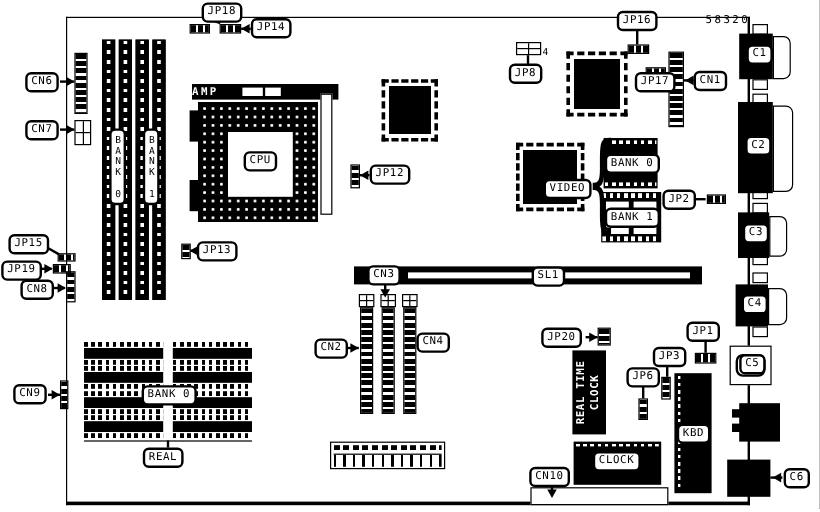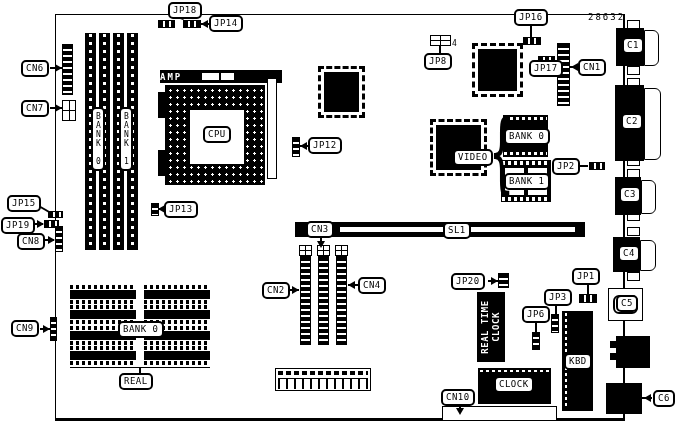--- a/index.html
+++ b/index.html
@@ -48,21 +48,21 @@
 </head>
 <body>
 
 <div id="stage">
 
   <div class="abs ink" style="left:55px;top:14px;width:570px;height:1px"></div>
   <div class="abs ink" style="left:55px;top:14px;width:1px;height:407px"></div>
   <div class="abs ink" style="left:623px;top:14px;width:2px;height:407px"></div>
   <div class="abs ink" style="left:55px;top:418px;width:570px;height:3px"></div>
 
-  <div class="abs" style="left:588px;top:12px;font-size:9px;letter-spacing:2px;z-index:6">28632</div>
+  <div class="abs" style="left:588px;top:12px;font-size:9px;letter-spacing:2px;z-index:6">58320</div>
 
   <div class="abs simm" style="left:85px;top:33px;width:11px;height:217px"></div>
   <div class="abs simm" style="left:99px;top:33px;width:11px;height:217px"></div>
   <div class="abs simm" style="left:113px;top:33px;width:11px;height:217px"></div>
   <div class="abs simm" style="left:127px;top:33px;width:11px;height:217px"></div>
   <div class="lbl lblv" style="left:91px;top:107px;width:14px;height:64px;font-size:8px">BANK 0</div>
   <div class="lbl lblv" style="left:119px;top:107px;width:14px;height:64px;font-size:8px">BANK 1</div>
 
   <div class="abs ink" style="left:160px;top:70px;width:122px;height:13px;z-index:2"></div>
   <div class="abs wtxt" style="left:160px;top:72px;font-size:9px;letter-spacing:2px;z-index:3">AMP</div>
@@ -186,21 +186,21 @@
   <div class="abs hstripe" style="left:300px;top:256px;width:11px;height:89px"></div>
   <div class="abs grid" style="left:317px;top:245px;width:13px;height:11px"></div>
   <div class="abs hstripe" style="left:318px;top:256px;width:11px;height:89px"></div>
   <div class="abs grid" style="left:335px;top:245px;width:13px;height:11px"></div>
   <div class="abs hstripe" style="left:336px;top:256px;width:11px;height:89px"></div>
 
   <div class="lbl" style="left:262px;top:282px">CN2</div>
   <div class="pline" style="left:289px;top:289px;width:10px;height:2px"></div>
   <div class="tri tri-r" style="left:292px;top:286px"></div>
 
-  <div class="lbl" style="left:358px;top:277px">CN4</div>
+  <div class="lbl" style="left:347px;top:277px">CN4</div>
   <div class="pline" style="left:348px;top:284px;width:10px;height:2px"></div>
   <div class="tri tri-l" style="left:348px;top:281px"></div>
 
   <div class="abs ink" style="left:295px;top:222px;width:290px;height:15px;z-index:2"></div>
   <div class="abs" style="left:340px;top:227px;width:235px;height:5px;background:#fff;z-index:3"></div>
   <div class="lbl" style="left:306px;top:221px">CN3</div>
   <div class="pline" style="left:320px;top:236px;width:2px;height:7px"></div>
   <div class="tri tri-d" style="left:317px;top:241px"></div>
   <div class="lbl" style="left:443px;top:222px">SL1</div>
 

